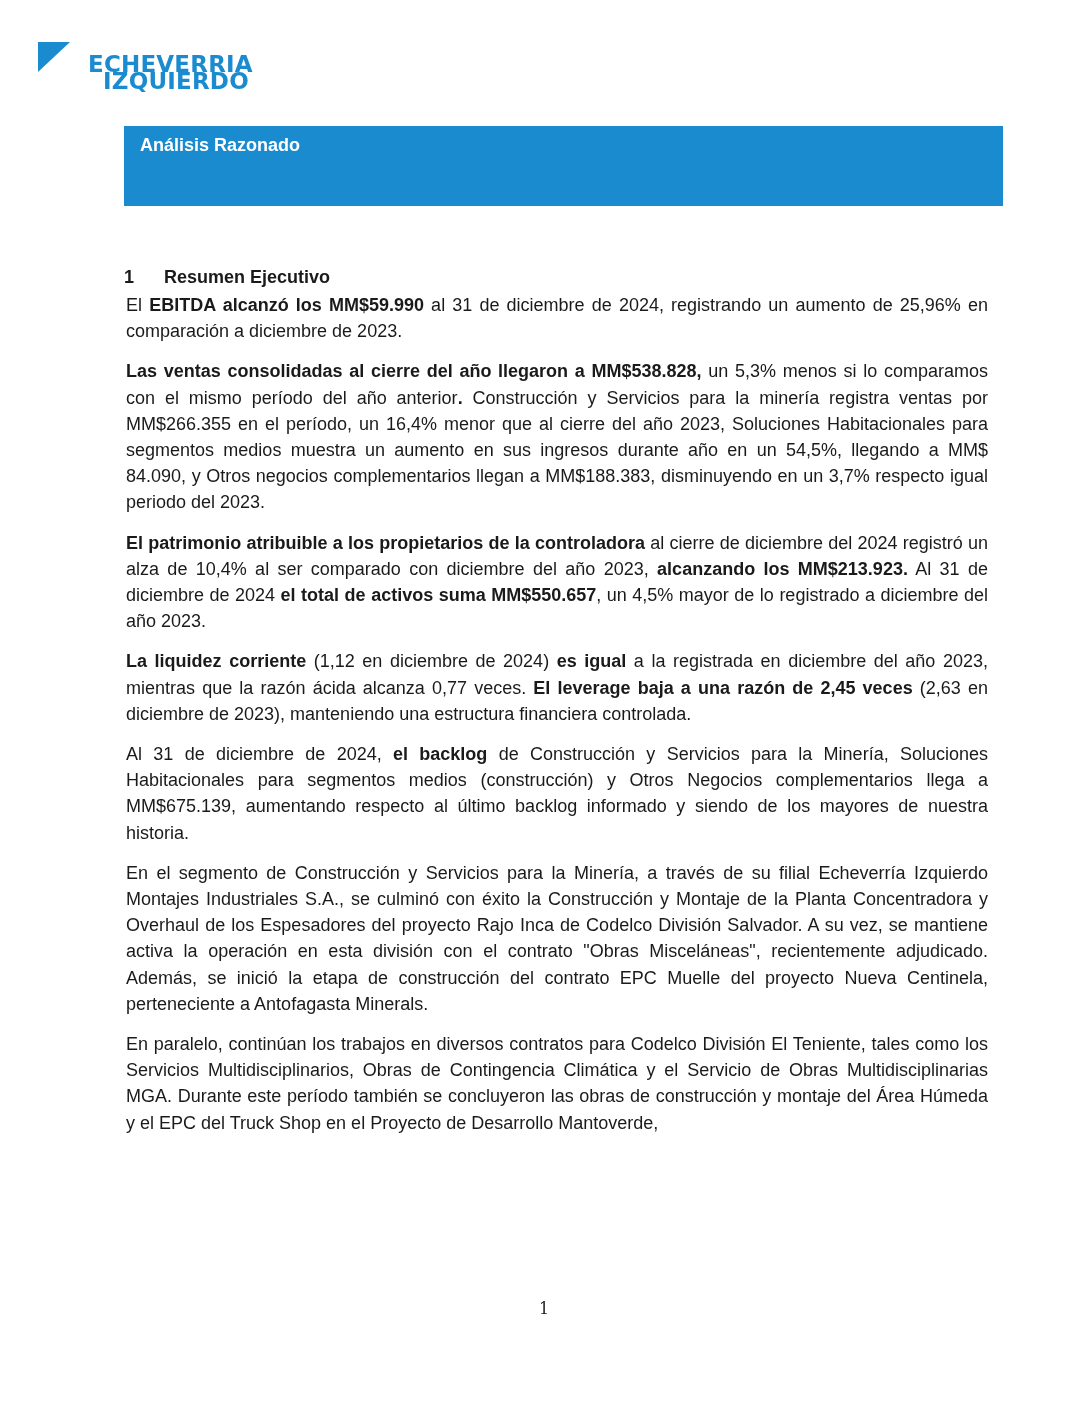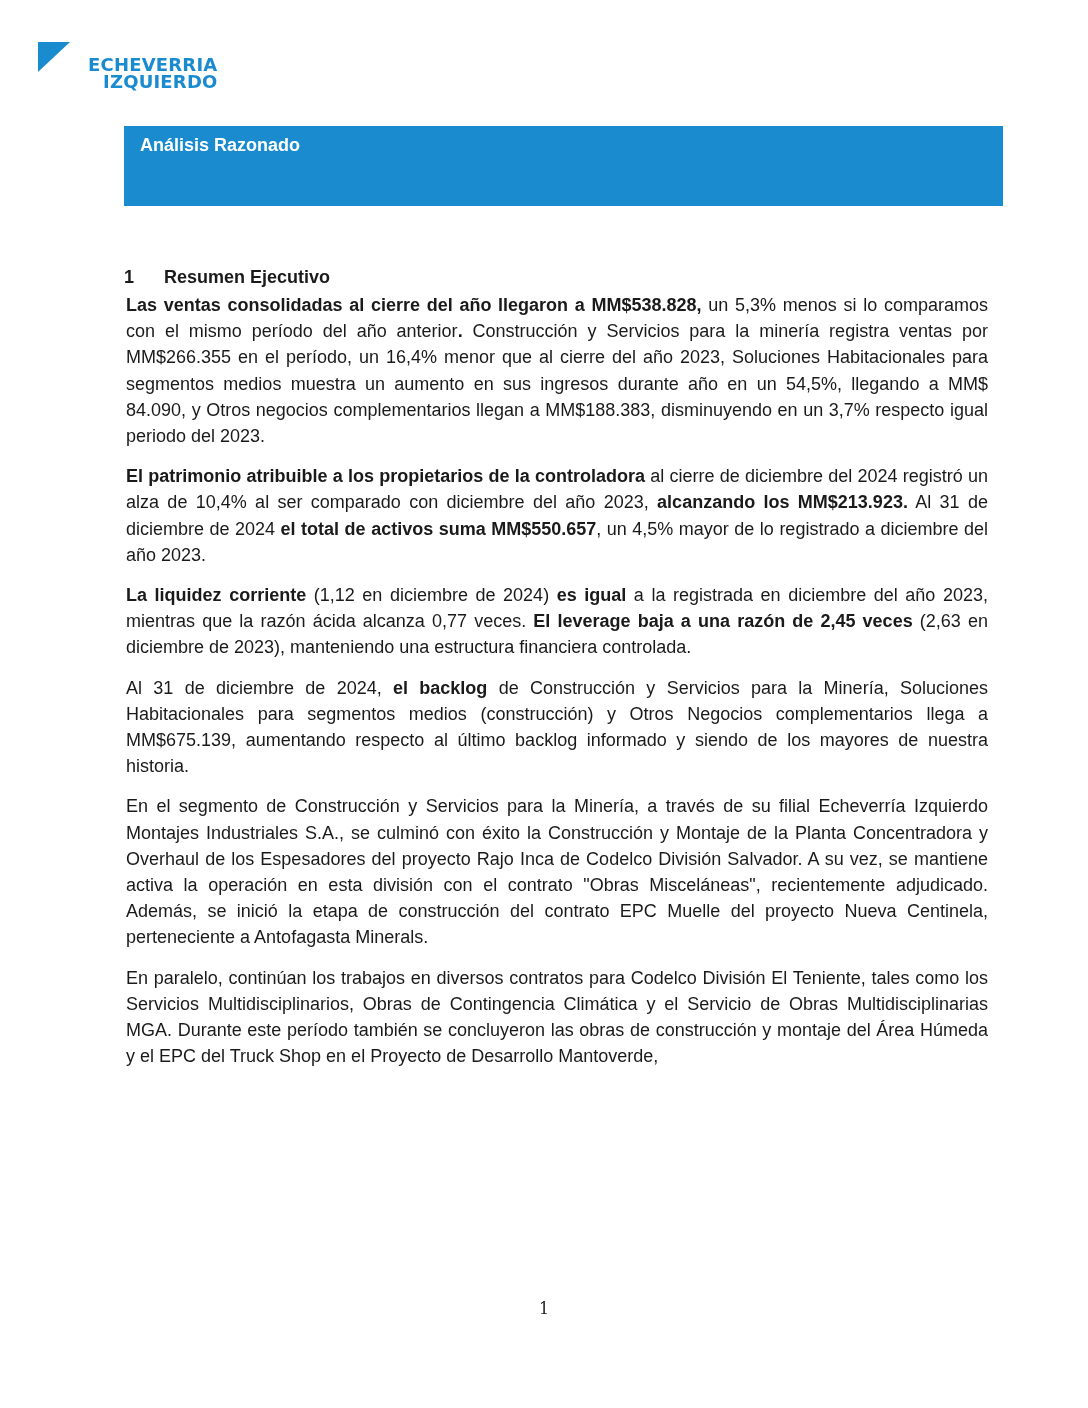--- a/index.html
+++ b/index.html
@@ -3,21 +3,21 @@
 <meta charset="utf-8">
 <style>
   html, body { margin: 0; padding: 0; background: #ffffff; }
   body { width: 1088px; height: 1408px; position: relative; overflow: hidden;
          font-family: "Liberation Sans", sans-serif; color: #1a1a1a; }
   .logo { position: absolute; left: 38px; top: 42px; width: 200px; height: 56px; }
   .logo-tri { position: absolute; left: 0; top: 0; width: 0; height: 0;
               border-top: 30px solid #1b8bd0; border-right: 32px solid transparent; }
   .logo-text { position: absolute; left: 50px; top: 14px; color: #1b8bd0;
                font-family: "DejaVu Sans", sans-serif; font-weight: bold;
-               font-size: 18px; line-height: 17px; letter-spacing: 0.2px; }
+               font-size: 23px; line-height: 17px; letter-spacing: 0.2px; }
   .logo-text .l2 { display: block; padding-left: 0px; margin-left: 15px; }
   .banner { position: absolute; left: 124px; top: 126px; width: 879px; height: 80px;
             background: #1b8bd0; color: #ffffff; }
   .banner .t1 { position: absolute; left: 16px; top: 9px; font-size: 18px; font-weight: bold; }
   .banner .t2 { position: absolute; left: 16px; top: 77px; font-size: 18px; }
   .section-h { position: absolute; left: 124px; top: 267px; font-size: 18px; font-weight: bold; }
   .section-h .num { display: inline-block; width: 40px; }
   .content { position: absolute; left: 126px; top: 292px; width: 862px; }
   .para { font-size: 18px; line-height: 26.2px; text-align: justify; margin: 0 0 14px 0; }
   .para b { font-weight: bold; }
@@ -38,20 +38,21 @@
 <div class="banner">
   <div class="t1">Análisis Razonado</div>
   <div class="t2">Diciembre 2024</div>
 </div>
 
 <div class="section-h">
   <span class="num">1</span><span>Resumen Ejecutivo</span>
 </div>
 
 <div class="content">
+  <p class="para"><span>El </span><b>EBITDA alcanzó los MM$59.990</b><span> al 31 de diciembre de 2024, registrando un aumento de 25,96% en comparación a diciembre de 2023.</span></p>
   <p class="para"><b>Las ventas consolidadas al cierre del año llegaron a MM$538.828,</b><span> un 5,3% menos si lo comparamos con el mismo período del año anterior</span><b>.</b><span> Construcción y Servicios para la minería registra ventas por MM$266.355 en el período, un 16,4% menor que al cierre del año 2023, Soluciones Habitacionales para segmentos medios muestra un aumento en sus ingresos durante año en un 54,5%, llegando a MM$ 84.090, y Otros negocios complementarios llegan a MM$188.383, disminuyendo en un 3,7% respecto igual periodo del 2023.</span></p>
   <p class="para"><b>El patrimonio atribuible a los propietarios de la controladora</b><span> al cierre de diciembre del 2024 registró un alza de 10,4% al ser comparado con diciembre del año 2023, </span><b>alcanzando los MM$213.923.</b><span> Al 31 de diciembre de 2024 </span><b>el total de activos suma MM$550.657</b><span>, un 4,5% mayor de lo registrado a diciembre del año 2023.</span></p>
   <p class="para"><b>La liquidez corriente</b><span> (1,12 en diciembre de 2024) </span><b>es igual</b><span> a la registrada en diciembre del año 2023, mientras que la razón ácida alcanza 0,77 veces. </span><b>El leverage baja a una razón de 2,45 veces</b><span> (2,63 en diciembre de 2023), manteniendo una estructura financiera controlada.</span></p>
   <p class="para"><span>Al 31 de diciembre de 2024, </span><b>el backlog</b><span> de Construcción y Servicios para la Minería, Soluciones Habitacionales para segmentos medios (construcción) y Otros Negocios complementarios llega a MM$675.139, aumentando respecto al último backlog informado y siendo de los mayores de nuestra historia.</span></p>
   <p class="para"><span>En el segmento de Construcción y Servicios para la Minería, a través de su filial Echeverría Izquierdo Montajes Industriales S.A., se culminó con éxito la Construcción y Montaje de la Planta Concentradora y Overhaul de los Espesadores del proyecto Rajo Inca de Codelco División Salvador. A su vez, se mantiene activa la operación en esta división con el contrato "Obras Misceláneas", recientemente adjudicado. Además, se inició la etapa de construcción del contrato EPC Muelle del proyecto Nueva Centinela, perteneciente a Antofagasta Minerals.</span></p>
   <p class="para"><span>En paralelo, continúan los trabajos en diversos contratos para Codelco División El Teniente, tales como los Servicios Multidisciplinarios, Obras de Contingencia Climática y el Servicio de Obras Multidisciplinarias MGA. Durante este período también se concluyeron las obras de construcción y montaje del Área Húmeda y el EPC del Truck Shop en el Proyecto de Desarrollo Mantoverde,</span></p>
 </div>
 
 <div class="page-num">1</div>
 

